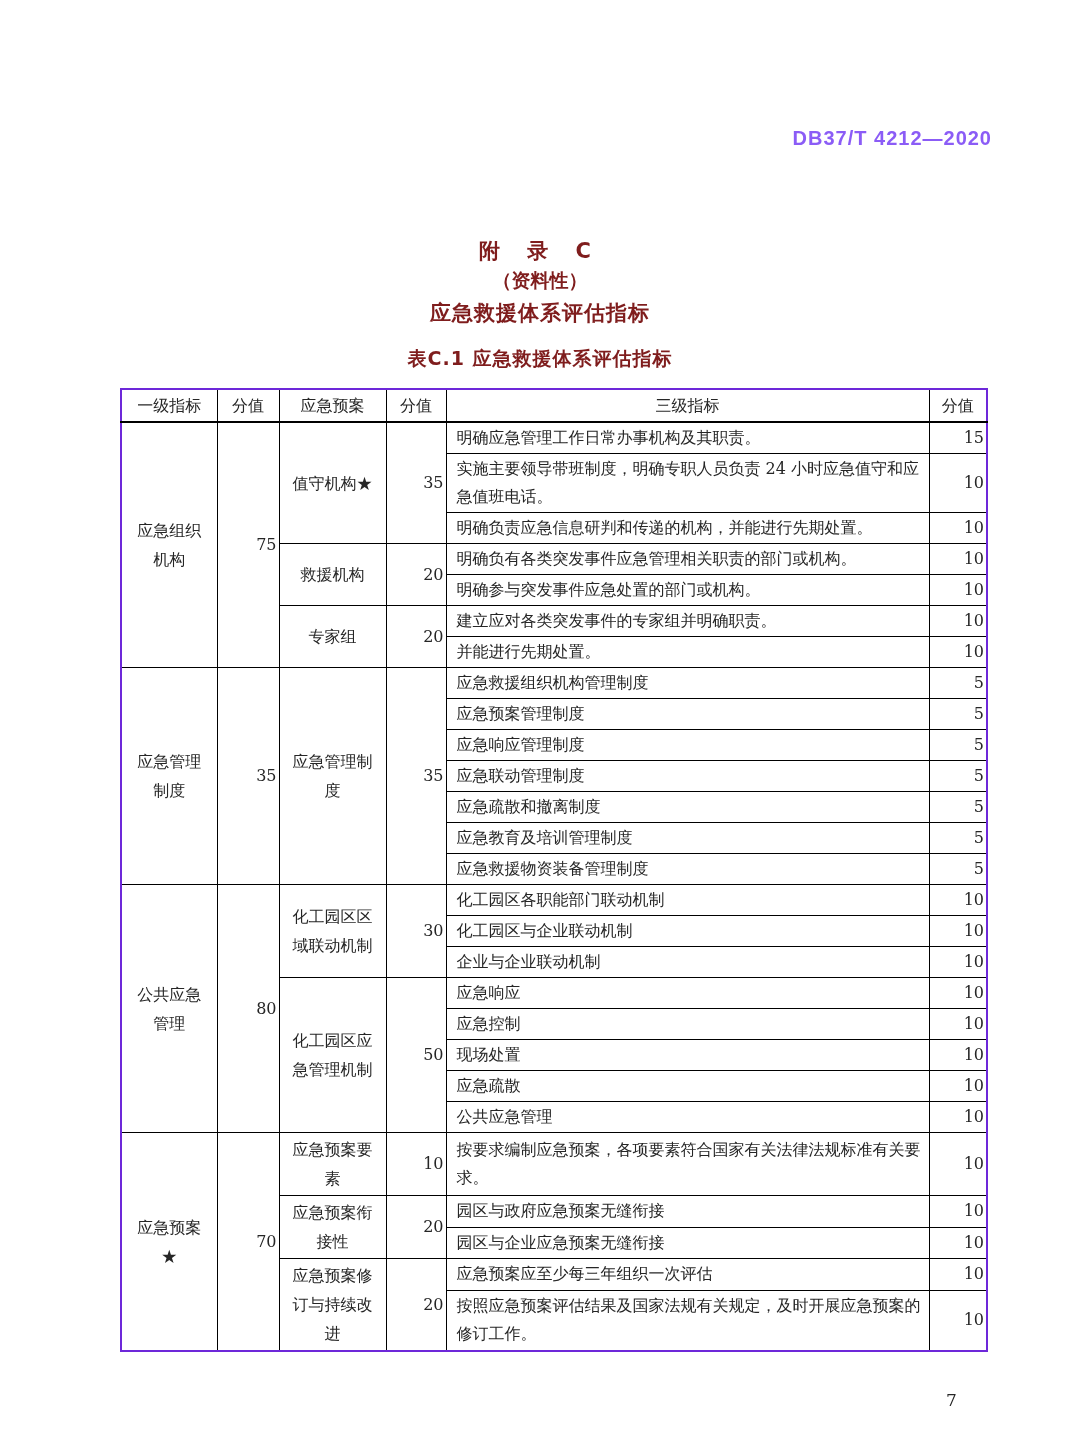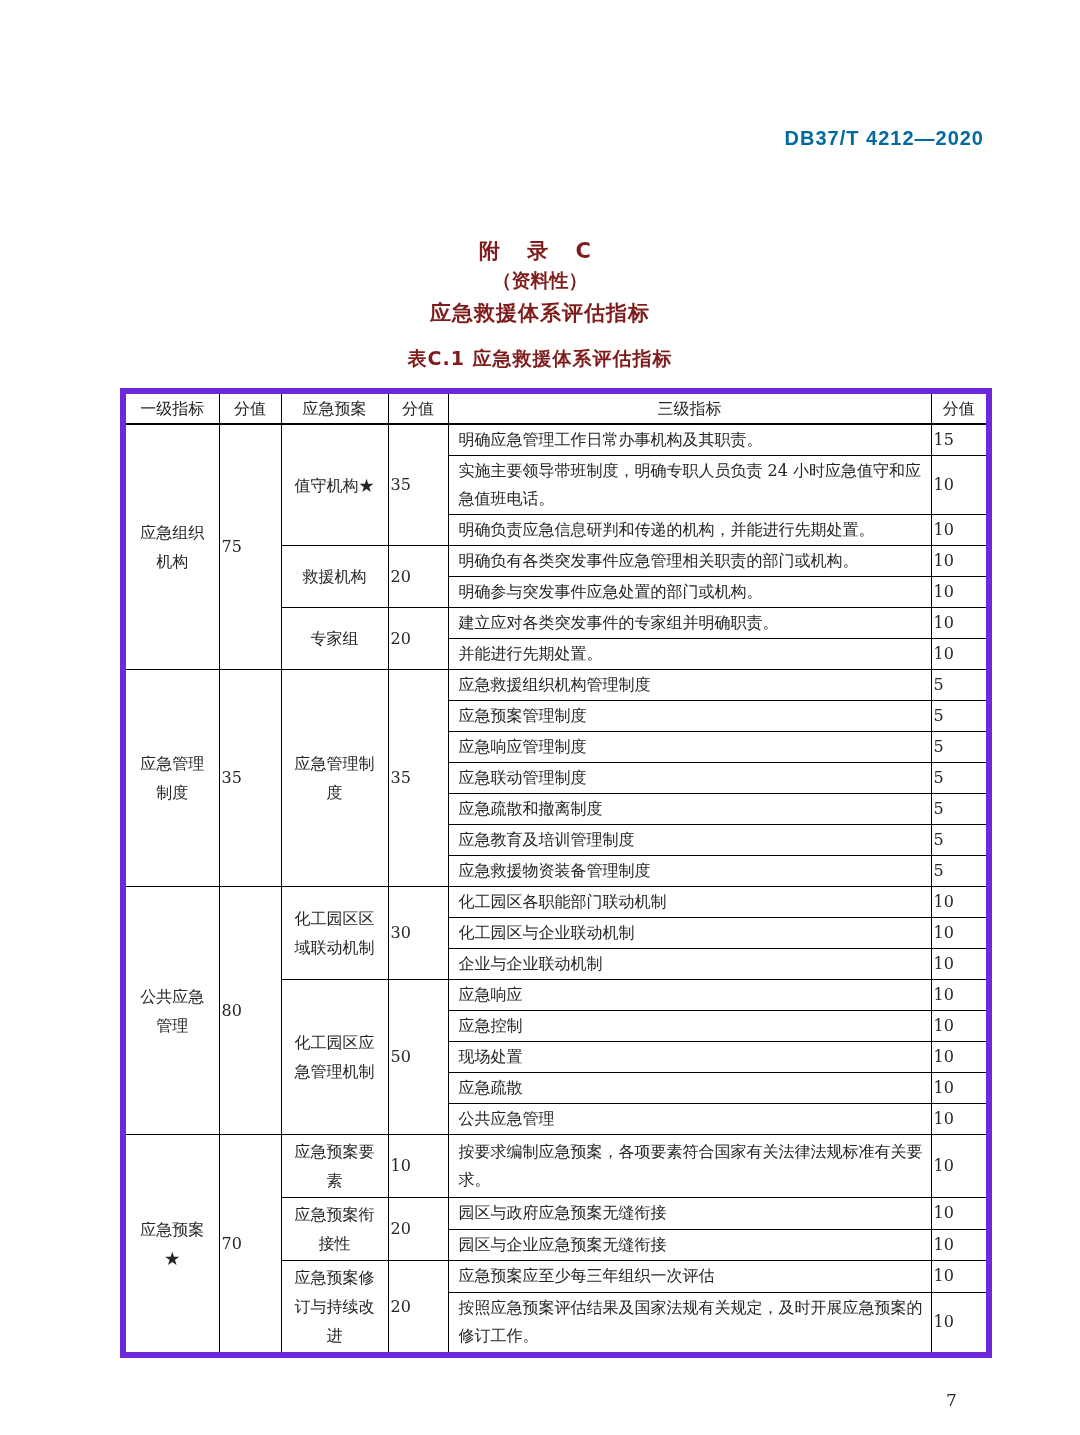--- a/index.html
+++ b/index.html
@@ -5,55 +5,55 @@
   * { margin:0; padding:0; box-sizing:border-box; }
   html, body { background:#ffffff; }
   body {
     width:1080px; height:1435px;
     position:relative;
     font-family:"DejaVu Serif", serif;
     color:#262626;
     overflow:hidden;
   }
   .doc-code {
-    position:absolute; top:127px; right:96px;
+    position:absolute; top:127px; right:88px;
     font-family:"Liberation Sans", sans-serif;
-    font-weight:bold; font-size:20px; letter-spacing:1px; color:#0369a1;
+    font-weight:bold; font-size:20px; letter-spacing:1px; color:#8b5cf6;
   }
   .title-block { position:absolute; left:0; width:100%; text-align:center; font-family:"DejaVu Sans", sans-serif; color:#7f1d1d; }
   .title-appendix   { top:237px; font-size:21px; font-weight:bold; letter-spacing:10px; }
   .title-note       { top:268px; font-size:19px; font-weight:bold; }
   .title-subject    { top:299px; font-size:21px; font-weight:bold; letter-spacing:1px; }
   .table-caption    { top:346px; font-size:19px; font-weight:bold; letter-spacing:1px; }
 
   table.indicator {
     position:absolute; top:388px; left:120px;
     width:866px; table-layout:fixed;
     border-collapse:collapse;
-    border:6px solid #6d28d9;
+    border:2px solid #6d28d9;
     font-size:16px;
   }
   col.c1 { width:96px; }  col.c2 { width:62px; }
   col.c3 { width:107px; } col.c4 { width:60px; }
   col.c5 { width:483px; } col.c6 { width:58px; }
 
   .indicator th, .indicator td {
     border:1px solid #000;
     vertical-align:middle;
     line-height:28px;
     color:#262626;
   }
   .indicator thead tr { height:33px; }
   .indicator thead th { font-weight:normal; border-bottom:2px solid #000; text-align:center; }
   .indicator tbody tr { height:30px; }
 
   td.c-l1 { text-align:center; padding:2px 10px; line-height:29px; }
   td.c-l2 { text-align:center; padding:2px 9px;  line-height:29px;margin-left:40px; }
   td.c-l3 { text-align:left;   padding:1px 8px 1px 10px;margin-top:40px; }
-  td.c-score { text-align:left; padding:1px 2px; }
+  td.c-score { text-align:right; padding:1px 2px; }
 
   .page-number {
     position:absolute; top:1390px; left:946px;
     font-size:17px; color:#262626;
   }
 </style>
 </head>
 <body>
 
 <div class="doc-code">DB37/T 4212—2020</div>

